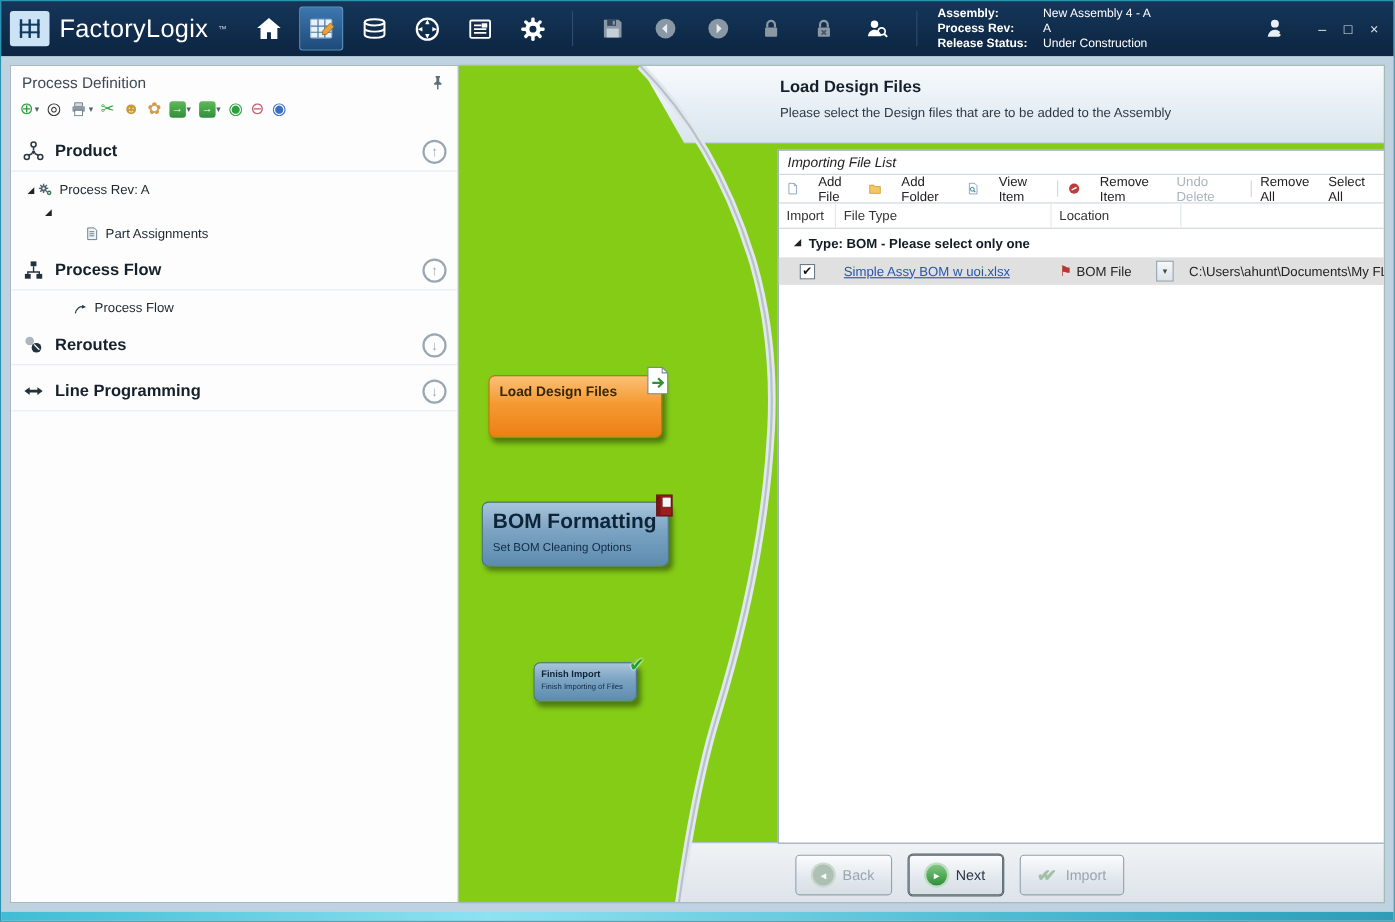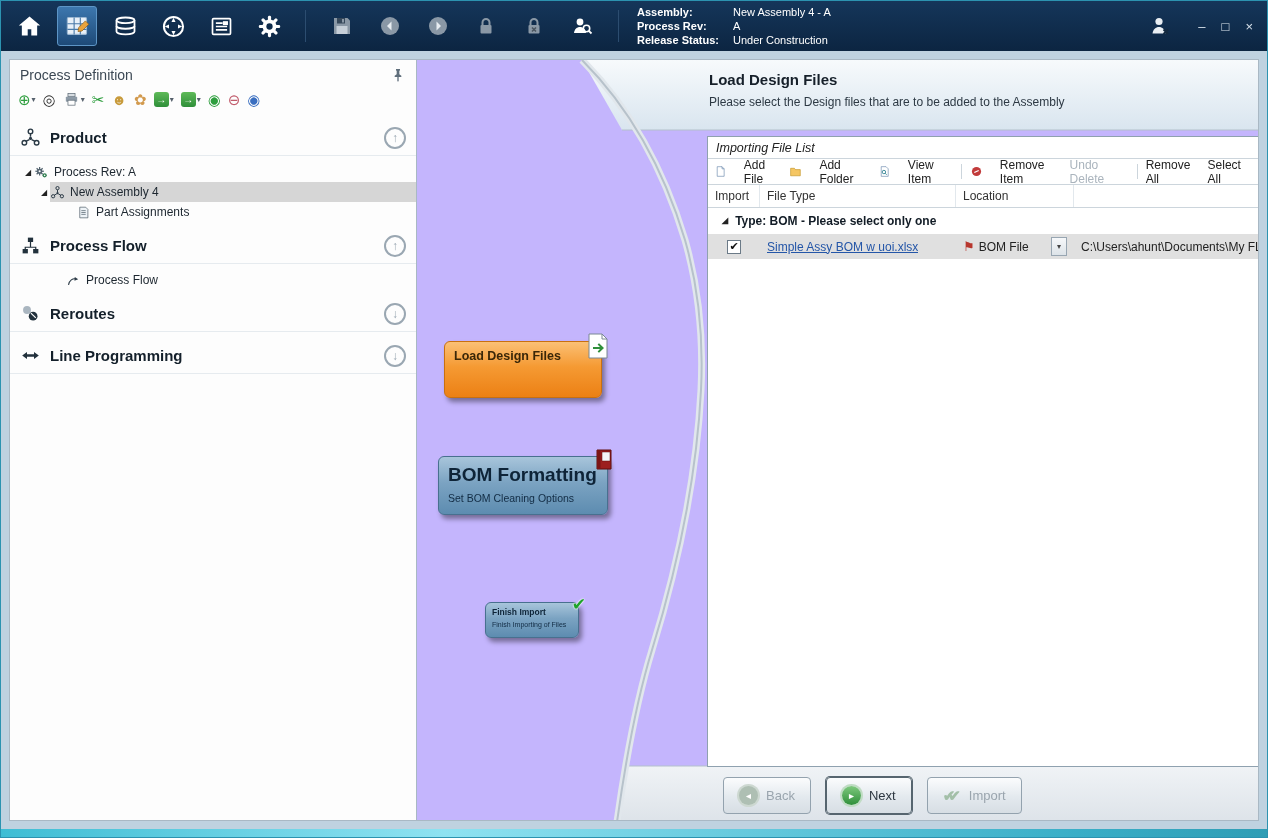--- a/index.html
+++ b/index.html
@@ -58,21 +58,21 @@
   .circbtn { width:22px; height:22px; border:2px solid #9aa7b2; border-radius:50%;
              color:#9aa7b2; display:flex; align-items:center; justify-content:center;
              font-size:12px; font-weight:bold; margin-left:auto; }
   .tree-row { display:flex; align-items:center; height:20px; }
   .tree-row svg { width:15px; height:15px; margin-right:5px; flex:none; }
   .expander { width:12px; font-size:8px; color:#222; flex:none; text-align:center; }
   .row-hl { display:flex; align-items:center; flex:1; height:20px; }
   .row-hl.selected { background:#d6d6d6; }
 
   
-  .main { flex:1; position:relative; background:#c4b5fd; border:1px solid #a9b8c4;
+  .main { flex:1; position:relative; background:#84cc16; border:1px solid #a9b8c4;
           border-left:none; overflow:hidden; }
   .curve-svg { position:absolute; left:0; top:0; z-index:0; }
   .main-header { position:absolute; left:292px; top:11px; z-index:2; }
   .mh-title { font-size:15px; font-weight:bold; color:#16202a; }
   .mh-sub { font-size:12px; color:#2d3944; margin-top:7px; }
 
   
   .step { position:absolute; z-index:2; border-radius:6px;
           box-shadow:3px 4px 5px rgba(0,0,0,.4); padding:7px 9px; }
   .step .st-title { font-weight:bold; }
@@ -141,20 +141,33 @@
 
   .teal-strip { position:absolute; left:0; bottom:0; width:100%; height:8px;
                 background:linear-gradient(90deg,#3fbdd4,#8ee2f1 35%,#39aec7 85%,#2f9db5); }
 </style>
 </head>
 <body>
 
 <div class="window">
 
   <div class="titlebar">
+    <div class="brand">
+      <span class="logo-box">
+        <svg viewBox="0 0 24 24" fill="#123a5e">
+            <rect x="3" y="3.5" width="2.2" height="17"></rect>
+            <rect x="10.9" y="3.5" width="2.2" height="17"></rect>
+            <rect x="18.8" y="3.5" width="2.2" height="17"></rect>
+            <rect x="3" y="7.5" width="18" height="1.8"></rect>
+            <rect x="3" y="14.5" width="18" height="1.8"></rect>
+          </svg>
+      </span>
+      <span class="brand-text">FactoryLogix</span>
+      <sup class="tm">™</sup>
+    </div>
 
     <div class="tb-icons">
       <span class="tbi">
         <svg viewBox="0 0 24 24">
             <path fill="#fff" d="M12 3 2.5 11h2.7v9h5.2v-5.5h3.2V20h5.2v-9h2.7z"></path>
           </svg>
       </span>
       <span class="tbi active">
         <svg viewBox="0 0 24 24">
             <rect x="3" y="4" width="17" height="15" rx="1" fill="#e8f0f8" stroke="#9db8d2"></rect>
@@ -355,30 +368,20 @@
               <g fill="#2f7d4f">
                 <circle cx="17" cy="16.5" r="3.4"></circle>
                 <circle cx="17" cy="16.5" r="1.3" fill="#fff"></circle>
               </g>
             </svg>
           <span>Process Rev: A</span>
         </div>
 
         <div class="tree-row" style="padding-left:28px;">
           <span class="expander">◢</span>
-          <span class="row-hl selected">
-            <svg viewBox="0 0 24 24" fill="none" stroke="#2b3a46" stroke-width="1.6">
-                <circle cx="12" cy="5" r="2.6"></circle>
-                <circle cx="5" cy="18" r="2.6"></circle>
-                <circle cx="19" cy="18" r="2.6"></circle>
-                <circle cx="12" cy="13" r="1.8" fill="#2b3a46" stroke="none"></circle>
-                <path d="M12 7.6v3.6M10.7 14.3 6.6 16.4M13.3 14.3l4.1 2.1"></path>
-              </svg>
-            <span>New Assembly 4</span>
-          </span>
         </div>
 
 
         <div class="tree-row" style="padding-left:66px;">
           <svg viewBox="0 0 24 24">
               <path d="M6 3.5h9.5L19 7v13.5H6z" fill="#eef3f7" stroke="#3a4a56"></path>
               <path d="M8.5 9h7M8.5 12h7M8.5 15h7" stroke="#3a4a56"></path>
             </svg>
           <span>Part Assignments</span>
         </div>

